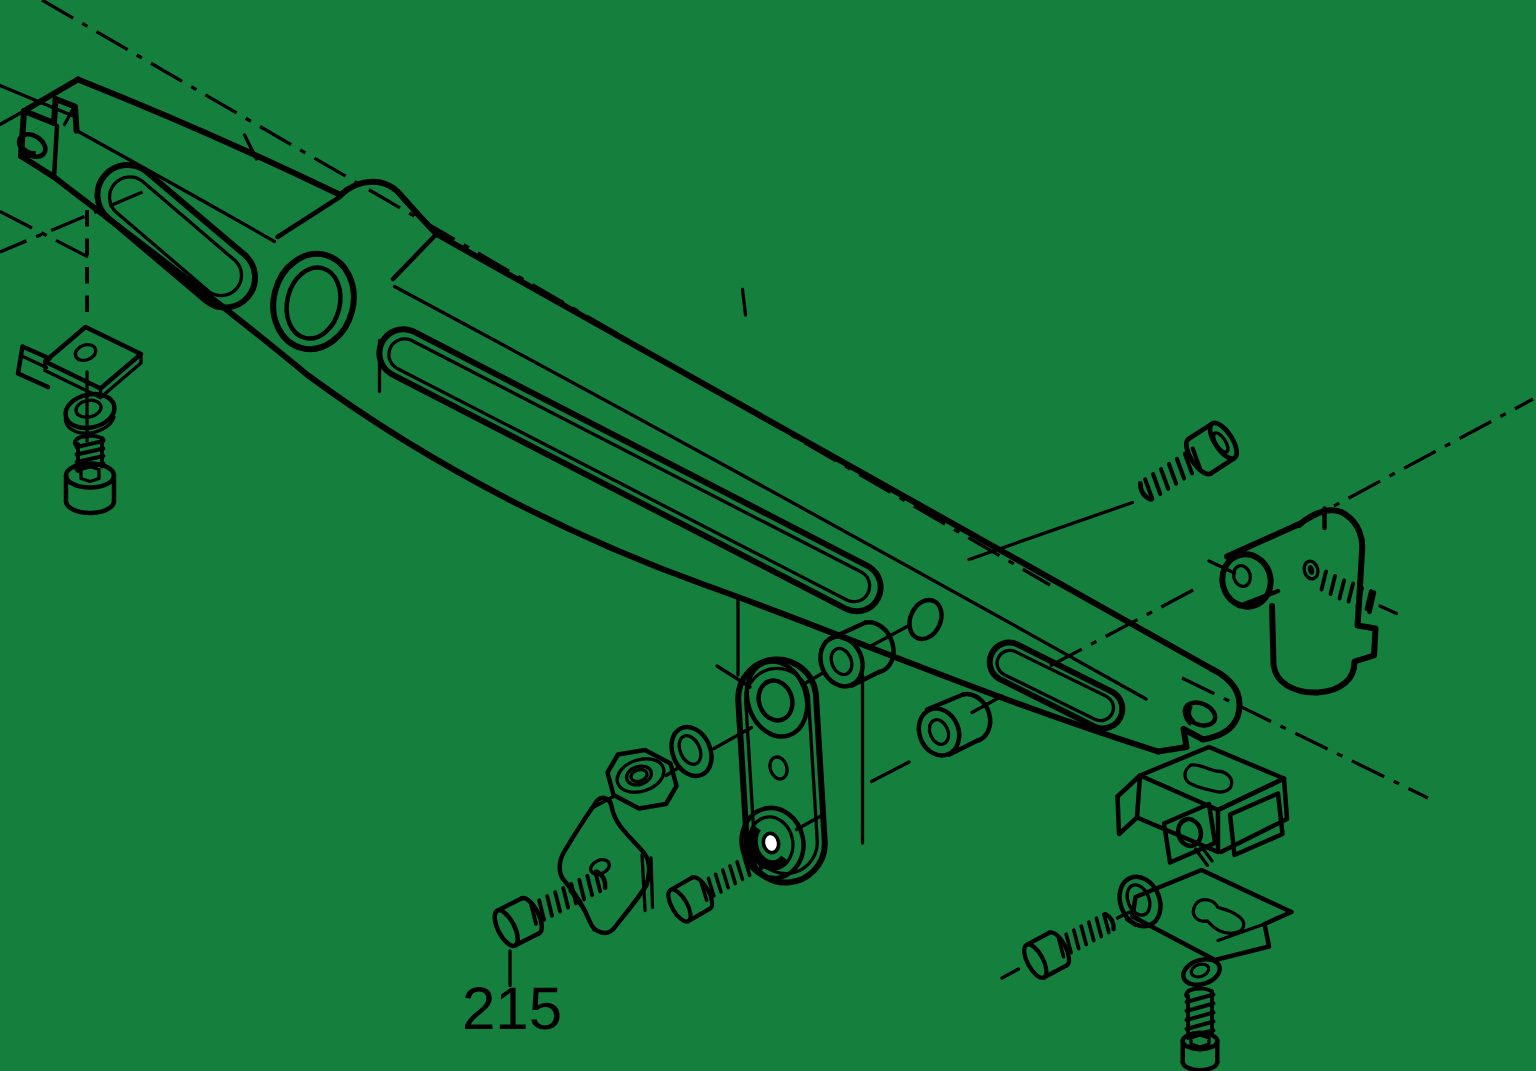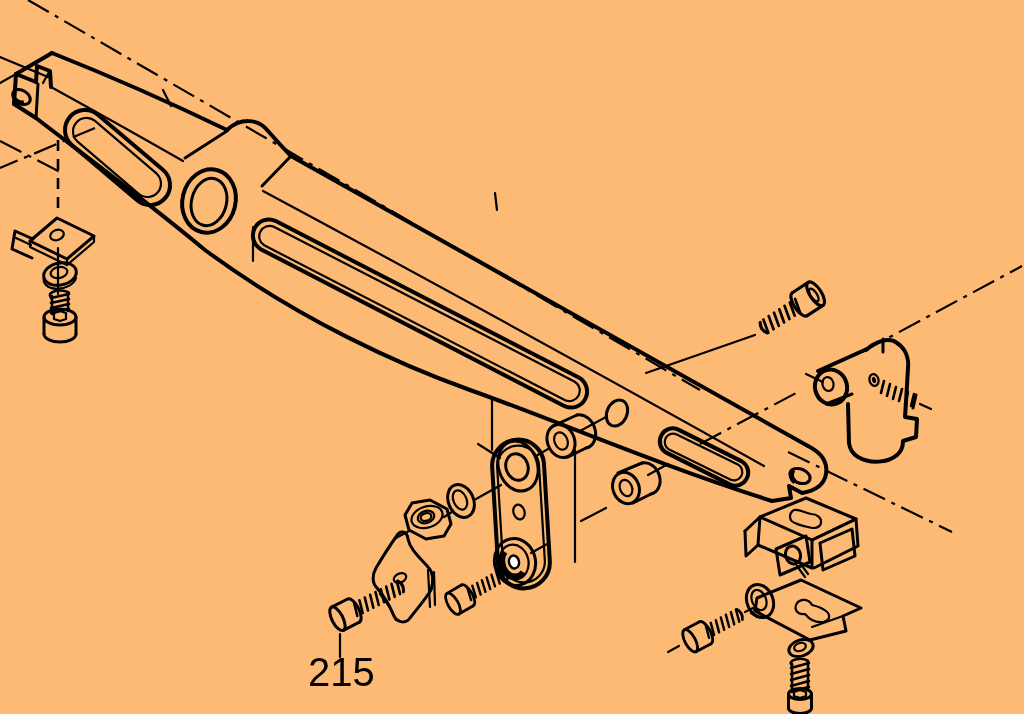--- a/index.html
+++ b/index.html
@@ -1,16 +1,16 @@
 <!DOCTYPE html>
 <html><head>
 <meta charset="utf-8">
 <style>
   html,body{margin:0;padding:0;background:#fff;}
-  .stage{width:1024px;height:714px;background:#fdba74;overflow:hidden;position:relative;}
+  .stage{width:1024px;height:714px;background:#15803d;overflow:hidden;position:relative;}
   svg{display:block;}
   .thick{fill:none;stroke:#000;stroke-width:4;stroke-linecap:round;stroke-linejoin:round;}
   .med{fill:none;stroke:#000;stroke-width:3;stroke-linecap:round;stroke-linejoin:round;}
   .thin{fill:none;stroke:#000;stroke-width:2.2;stroke-linecap:round;stroke-linejoin:round;}
   .chain{fill:none;stroke:#000;stroke-width:2.2;stroke-dasharray:24 7 4 7;}
   .dash{fill:none;stroke:#000;stroke-width:2.6;stroke-dasharray:11 8;}
   .bar{fill:none;stroke:#000;stroke-width:2.6;stroke-linecap:round;}
   text.label{font-family:"Liberation Sans", sans-serif;font-size:40px;fill:#000;}
 </style>
 </head>

